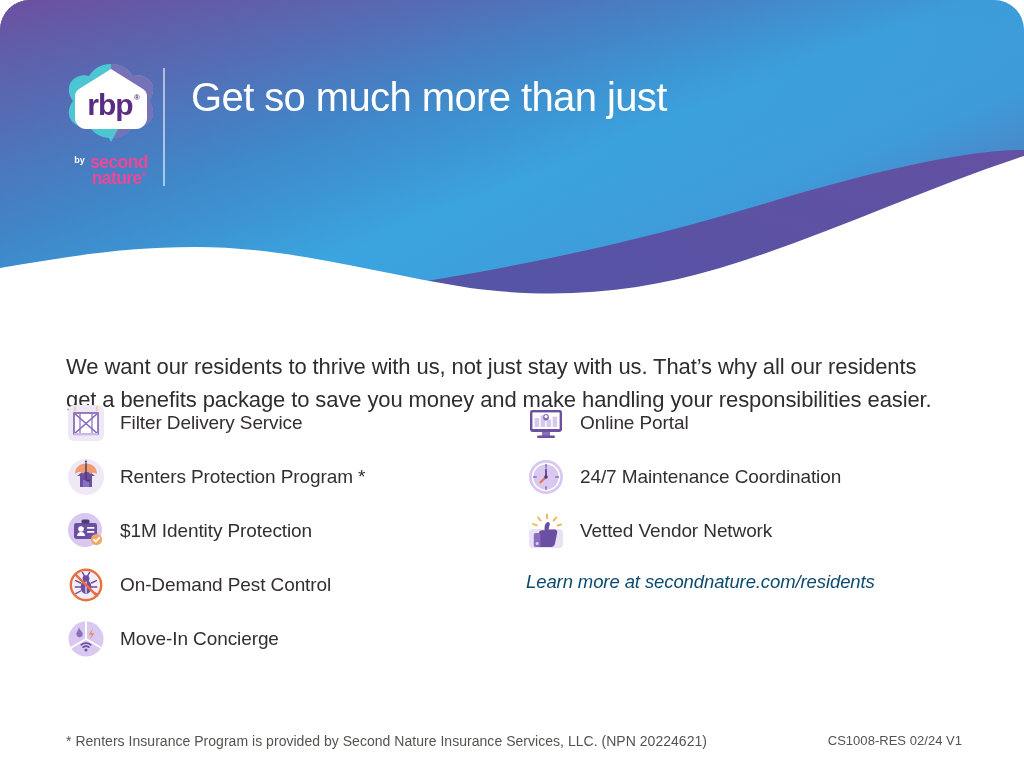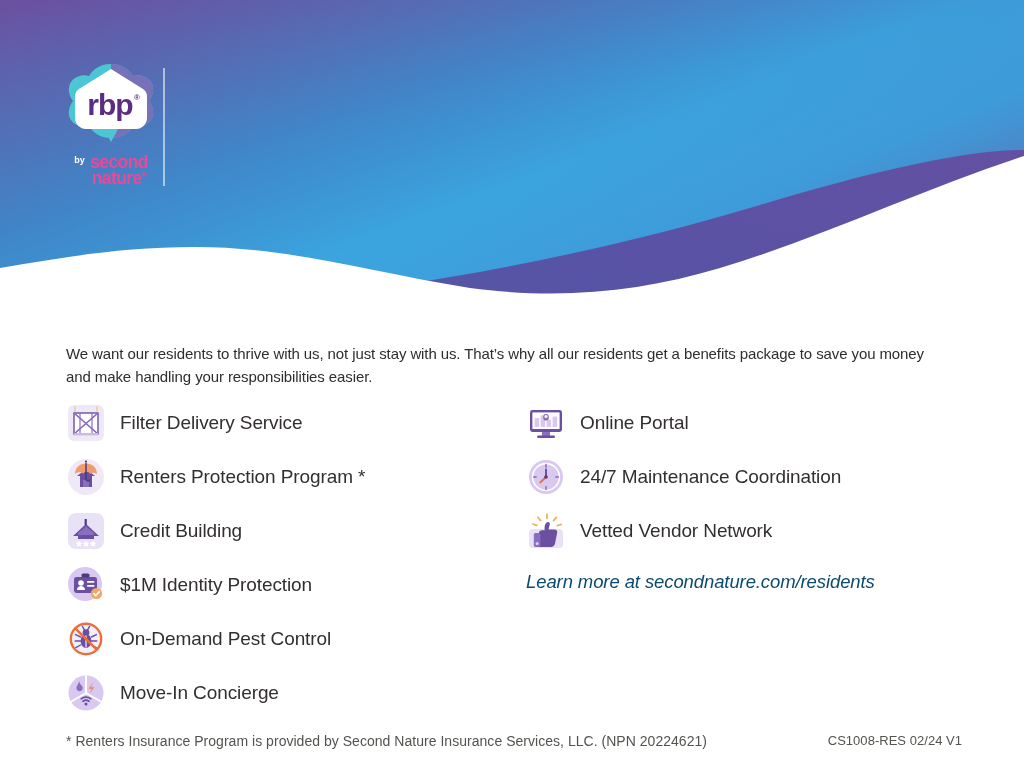--- a/index.html
+++ b/index.html
@@ -11,20 +11,21 @@
   body {
     font-family: "Liberation Sans", sans-serif;
     -webkit-font-smoothing: antialiased;
   }
   .page {
     position: relative;
     width: 1024px;
     height: 769px;
     overflow: hidden;
     background: #ffffff;
+    border-radius: 30px;
   }
 
   
   .hero {
     position: absolute;
     left: 0;
     top: 0;
     width: 1024px;
     height: 300px;
     overflow: hidden;
@@ -122,21 +123,21 @@
     margin-top: 2px;
   }
 
   
   .intro {
     position: absolute;
     left: 66px;
     top: 328px;
     width: 880px;
     color: #2e2e2e;
-    font-size: 15px;
+    font-size: 22px;
     line-height: 1.52;
     letter-spacing: -0.1px;
   }
 
   .benefits {
     position: absolute;
     left: 66px;
     top: 396px;
     width: 900px;
   }
@@ -288,20 +289,21 @@
           <span class="logo-sn">
             <span class="l1">second</span>
             <span class="l2"><span>nature</span><span class="logo-tm">®</span></span>
           </span>
         </div>
       </div>
 
       <div class="logo-divider"></div>
 
       <div class="headline">
+        <span class="hl-1">Get so much more than just</span>
       </div>
     </div>
   </div>
 
   <p class="intro">We want our residents to thrive with us, not just stay with us. That’s why all our residents get a benefits package to save you money and make handling your responsibilities easier.</p>
 
   <div class="benefits">
 
     <div class="col col-left">
 
@@ -333,36 +335,20 @@
             <path d="M9,17 C9,10.5 14,6.5 20,6.5 C26,6.5 31,10.5 31,17
                      C27.5,14.5 24.5,16.5 24,17 C23,14.5 19,13.5 17,17
                      C15,14 11.5,14.8 9,17 Z" fill="#f09c6e"></path>
             <path d="M20,6.5 L20,22 C20,24 22.5,24.5 23.5,23" stroke="#4b3b7a" stroke-width="1.5" fill="none" stroke-linecap="round"></path>
             <circle cx="20" cy="4.6" r="1.1" fill="#4b3b7a"></circle>
           </svg>
         </span>
         <span class="b-label">Renters Protection Program *</span>
       </div>
 
-      <div class="benefit">
-        <span class="b-icon">
-          <svg width="40" height="40" viewBox="0 0 40 40">
-            <rect x="2" y="2" width="36" height="36" rx="8" fill="#e9e1f5"></rect>
-            <path d="M7,25 L20,13 L33,25 L28,25 L28,28 L12,28 L12,25 Z" fill="#6b4fa0"></path>
-            <path d="M12,22 L20,15.5 L28,22 L28,24 L12,24 Z" fill="#8a6fc0"></path>
-            <rect x="18.6" y="8" width="2.2" height="6" fill="#4b3b7a"></rect>
-            <g fill="#ffffff">
-              <path d="M13,29.5 l1,2.1 2.3,.3 -1.7,1.6 .4,2.3 -2-1.1 -2,1.1 .4-2.3 -1.7-1.6 2.3-.3 Z"></path>
-              <path d="M20,29.5 l1,2.1 2.3,.3 -1.7,1.6 .4,2.3 -2-1.1 -2,1.1 .4-2.3 -1.7-1.6 2.3-.3 Z"></path>
-              <path d="M27,29.5 l1,2.1 2.3,.3 -1.7,1.6 .4,2.3 -2-1.1 -2,1.1 .4-2.3 -1.7-1.6 2.3-.3 Z"></path>
-            </g>
-          </svg>
-        </span>
-        <span class="b-label">Credit Building</span>
-      </div>
 
       <div class="benefit">
         <span class="b-icon">
           <svg width="40" height="40" viewBox="0 0 40 40">
             <circle cx="19" cy="19" r="17" fill="#d9c8ef"></circle>
             <rect x="8" y="12" width="23" height="16" rx="2.4" fill="#6b4fa0"></rect>
             <rect x="15.5" y="8.5" width="8" height="4" rx="1.6" fill="#4b3b7a"></rect>
             <circle cx="15" cy="18" r="2.8" fill="#ffffff"></circle>
             <path d="M11,25 C11,22.3 13,21 15,21 C17,21 19,22.3 19,25 Z" fill="#ffffff"></path>
             <rect x="21" y="16" width="7.5" height="1.8" rx="0.9" fill="#ffffff"></rect>

